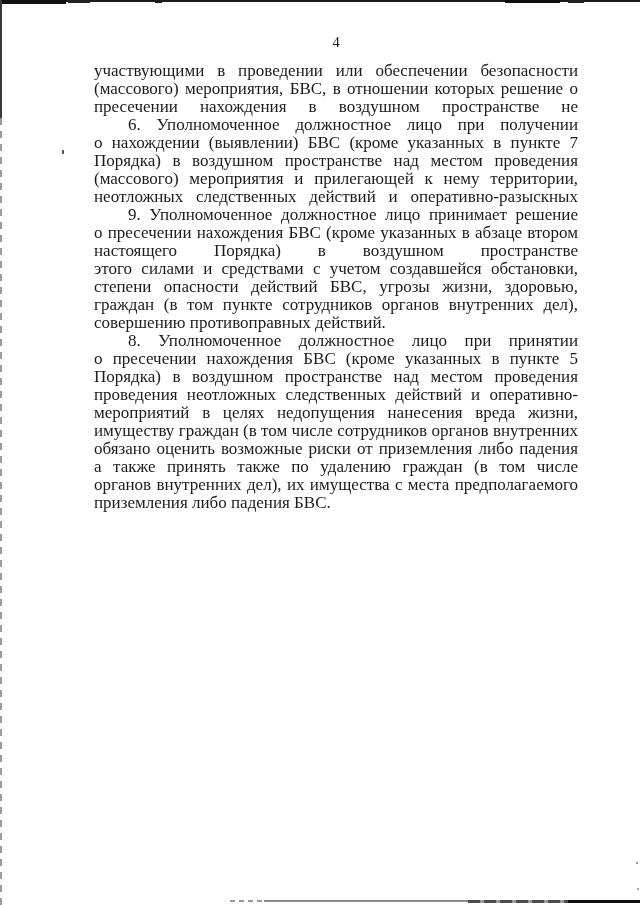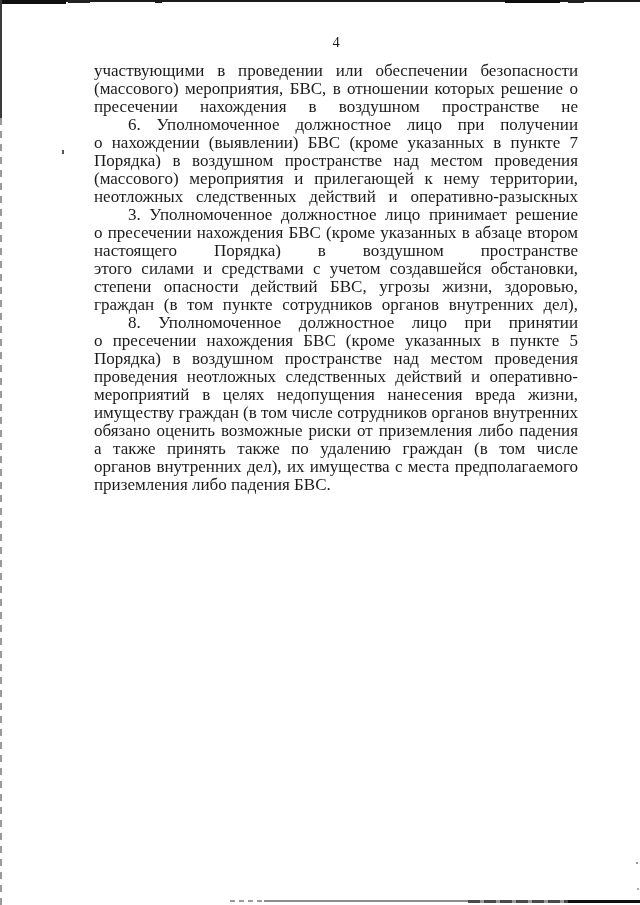--- a/index.html
+++ b/index.html
@@ -83,26 +83,27 @@
 
     <div class="para">
       <div class="line ind">6. Уполномоченное должностное лицо при получении информации</div>
       <div class="line">о нахождении (выявлении) БВС (кроме указанных в пункте 7 настоящего</div>
       <div class="line">Порядка) в воздушном пространстве над местом проведения публичного</div>
       <div class="line">(массового) мероприятия и прилегающей к нему территории, проведения</div>
       <div class="line">неотложных следственных действий и оперативно-разыскных мероприятий</div>
     </div>
 
     <div class="para">
-      <div class="line ind">3. Уполномоченное должностное лицо принимает решение</div>
+      <div class="line ind">9. Уполномоченное должностное лицо принимает решение</div>
       <div class="line">о пресечении нахождения БВС (кроме указанных в абзаце втором пункта 5</div>
       <div class="line">настоящего Порядка) в воздушном пространстве предназначенными для</div>
       <div class="line">этого силами и средствами с учетом создавшейся обстановки, характера и</div>
       <div class="line">степени опасности действий БВС, угрозы жизни, здоровью, имуществу</div>
       <div class="line">граждан (в том пункте сотрудников органов внутренних дел), наличия</div>
+      <div class="line end">совершению противоправных действий.</div>
     </div>
 
     <div class="para">
       <div class="line ind">8. Уполномоченное должностное лицо при принятии решения</div>
       <div class="line">о пресечении нахождения БВС (кроме указанных в пункте 5 настоящего</div>
       <div class="line">Порядка) в воздушном пространстве над местом проведения публичного</div>
       <div class="line">проведения неотложных следственных действий и оперативно-разыскных</div>
       <div class="line">мероприятий в целях недопущения нанесения вреда жизни, здоровью,</div>
       <div class="line">имуществу граждан (в том числе сотрудников органов внутренних дел)</div>
       <div class="line">обязано оценить возможные риски от приземления либо падения БВС,</div>

